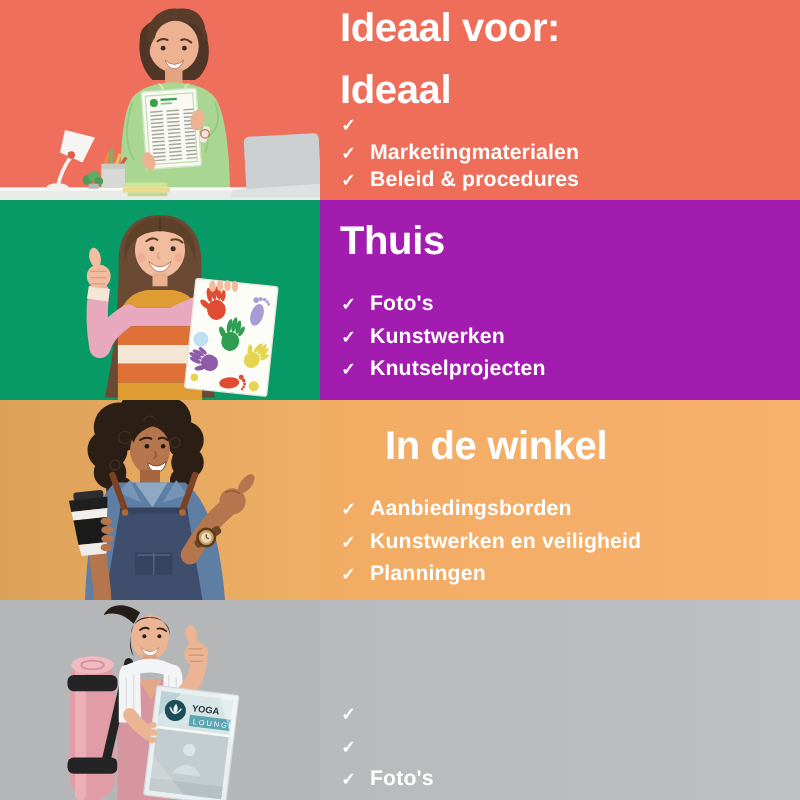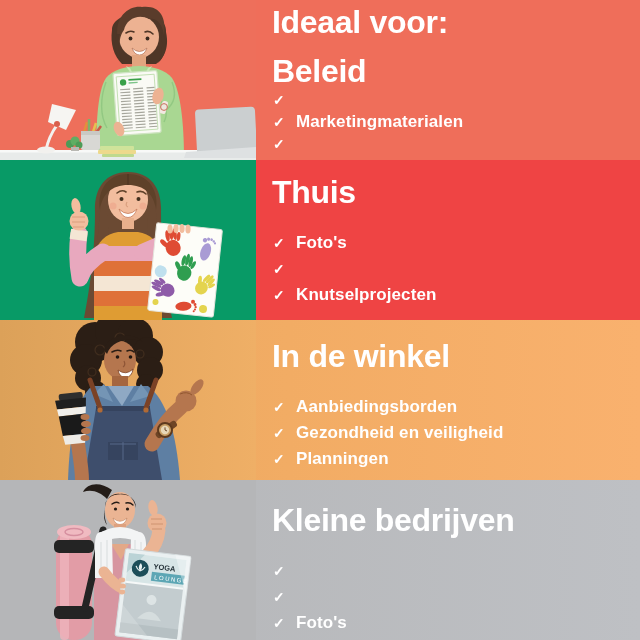--- a/index.html
+++ b/index.html
@@ -1,37 +1,37 @@
 <!DOCTYPE html>
 <html><head>
 <meta charset="utf-8">
 <style>
   html,body{margin:0;padding:0;background:#fff;}
   body{width:640px;height:640px;font-family:"Liberation Sans",sans-serif;}
   #poster{position:relative;width:640px;height:640px;overflow:hidden;}
   .band{position:relative;width:640px;height:160px;overflow:hidden;}
   .band-kantoor{background:#EF6E5A;}
-  .band-thuis{background:#ef4444;}
+  .band-thuis{background:#a21caf;}
   .band-winkel{background:linear-gradient(90deg,#E4A75E 0%,#F2AC64 45%,#F9B16E 100%);}
   .band-bedrijven{background:linear-gradient(90deg,#B4B5B7 0%,#BEC0C4 100%);}
   .photo{position:absolute;left:0;top:0;width:256px;height:160px;}
   .photo svg{display:block;}
   .content{position:absolute;left:272px;top:0;right:8px;height:124px;color:#FFFFFF;}
   .intro,.title{position:absolute;left:0;margin:0;font-weight:700;font-size:32px;letter-spacing:-0.3px;line-height:1.05;white-space:nowrap;}
   .checklist{position:absolute;left:1px;margin:0;padding:0;list-style:none;font-size:17px;font-weight:700;letter-spacing:0.1px;}
   .checklist li{display:flex;align-items:baseline;white-space:nowrap;}
   .check{flex:0 0 23px;font-size:14px;}
   .s-kantoor .intro{top:6px;}
   .s-kantoor .title{top:55px;}
   .s-kantoor .checklist{top:89px;}
   .s-kantoor .checklist li{line-height:22px;}
   .s-thuis .title{top:16px;}
   .s-thuis .checklist{top:70px;}
   .s-thuis .checklist li{line-height:26px;}
-  .s-winkel .title{top:20px;}
+  .s-winkel .title{top:20px;margin-left:36px;}
   .s-winkel .checklist{top:74px;}
   .s-winkel .checklist li{line-height:26px;}
   .s-bedrijven .title{top:24px;}
   .s-bedrijven .checklist{top:78px;}
   .s-bedrijven .checklist li{line-height:26px;}
 </style>
 </head>
 <body>
 
 <div id="poster">
@@ -105,31 +105,32 @@
           <rect x="102" y="154" width="32" height="3" rx="1" fill="#BFD98E"></rect>
         </g>
         <g>
           <rect x="196" y="108" width="60" height="46" rx="4" fill="#CBCFD0" transform="rotate(-3 226 131)"></rect>
           <path d="M186,152 L256,147 L256,158 L184,158 Z" fill="#DEE1E2"></path>
         </g>
       </svg>
     </div>
     <div class="content">
       <h1 class="intro">Ideaal voor:</h1>
-      <h2 class="title">Beleid</h2>
+      <h2 class="title">Ideaal</h2>
       <ul class="checklist">
         <li>
             <span class="check">✓</span>
           </li>
         <li>
             <span class="check">✓</span>
             <span>Marketingmaterialen</span>
           </li>
         <li>
             <span class="check">✓</span>
+            <span>Beleid &amp; procedures</span>
           </li>
       </ul>
     </div>
   </section>
 
   <section class="band band-thuis s-thuis">
     <div class="photo">
       <svg width="256" height="160" viewBox="0 0 256 160">
         <defs>
           <g id="handprint">
@@ -208,20 +209,21 @@
     </div>
     <div class="content">
       <h2 class="title">Thuis</h2>
       <ul class="checklist">
         <li>
             <span class="check">✓</span>
             <span>Foto's</span>
           </li>
         <li>
             <span class="check">✓</span>
+            <span>Kunstwerken</span>
           </li>
         <li>
             <span class="check">✓</span>
             <span>Knutselprojecten</span>
           </li>
       </ul>
     </div>
   </section>
 
   <section class="band band-winkel s-winkel">
@@ -307,21 +309,21 @@
     </div>
     <div class="content">
       <h2 class="title">In de winkel</h2>
       <ul class="checklist">
         <li>
             <span class="check">✓</span>
             <span>Aanbiedingsborden</span>
           </li>
         <li>
             <span class="check">✓</span>
-            <span>Gezondheid en veiligheid</span>
+            <span>Kunstwerken en veiligheid</span>
           </li>
         <li>
             <span class="check">✓</span>
             <span>Planningen</span>
           </li>
       </ul>
     </div>
   </section>
 
   <section class="band band-bedrijven s-bedrijven">
@@ -383,21 +385,20 @@
           <path d="M124,128 L152,156 L124,156 Z" fill="#FFFFFF" opacity="0.18"></path>
         </g>
         <g fill="#EBB493">
           <ellipse cx="122" cy="100" rx="3.2" ry="2.4"></ellipse>
           <ellipse cx="122.5" cy="106" rx="3.4" ry="2.6"></ellipse>
           <ellipse cx="122" cy="112" rx="3.2" ry="2.4"></ellipse>
         </g>
       </svg>
     </div>
     <div class="content">
-      <h2 class="title">Kleine bedrijven</h2>
       <ul class="checklist">
         <li>
             <span class="check">✓</span>
           </li>
         <li>
             <span class="check">✓</span>
           </li>
         <li>
             <span class="check">✓</span>
             <span>Foto's</span>

